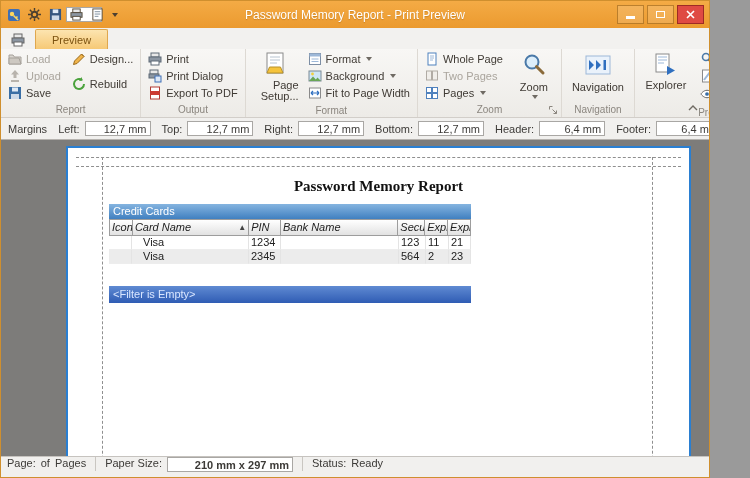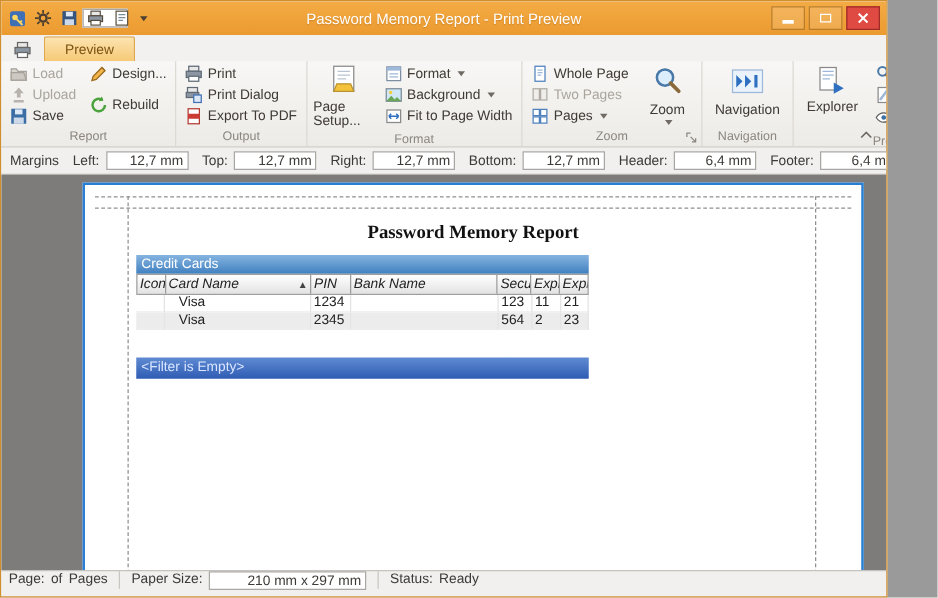--- a/index.html
+++ b/index.html
@@ -34,21 +34,21 @@
           border-bottom:1px solid #d2cec9;display:flex;position:relative;}
   .rgroup{display:flex;flex-direction:column;border-right:1px solid #ddd9d3;padding:1px 3px 0 3px;position:relative;}
   .rgroup-content{flex:1;display:flex;align-items:flex-start;gap:3px;}
   .rgroup-label{height:14px;line-height:13px;font-size:10px;color:#8b867f;text-align:center;}
   .vcol{display:flex;flex-direction:column;}
   .sbtn{display:flex;align-items:center;gap:4px;height:17px;padding:0 4px;font-size:11px;color:#3f3a34;
         white-space:nowrap;border-radius:2px;cursor:default;text-align:right;}
   .sbtn.disabled{color:#aaa59d;}
   .icn{width:14px;height:14px;display:flex;align-items:center;justify-content:center;flex:0 0 14px;}
   .bigbtn{display:flex;flex-direction:column;align-items:center;justify-content:flex-start;
-          font-size:11px;line-height:11px;color:#3f3a34;text-align:left;padding:2px 2px;gap:2px;cursor:default;}
+          font-size:11px;line-height:11px;color:#3f3a34;text-align:right;padding:2px 2px;gap:2px;cursor:default;}
   .caret{width:0;height:0;border-left:3px solid transparent;border-right:3px solid transparent;
          border-top:4px solid #6f6a63;display:inline-block;margin-left:2px;flex:0 0 auto;}
   .launcher{position:absolute;right:2px;bottom:1px;width:12px;height:12px;display:flex;align-items:center;justify-content:center;}
   .collapse-btn{position:absolute;right:8px;bottom:3px;width:16px;height:12px;display:flex;align-items:center;justify-content:center;}
   .gap8{height:8px;flex:0 0 8px;}
 
   
   .marginsbar{height:21px;flex:0 0 21px;background:#f1f0ee;border-bottom:1px solid #b6b3af;
               display:flex;align-items:center;font-size:11px;color:#3c3a37;padding-left:7px;}
   .mfield{display:flex;align-items:center;margin-left:11px;gap:5px;}
@@ -79,21 +79,21 @@
   .spacer22{height:22px;}
   .filterbar{height:17px;line-height:17px;background:linear-gradient(#5f8ad2,#2f5cb4);
              color:#d9e6ff;padding-left:4px;}
   .sort{margin-left:auto;font-size:8px;color:#444;line-height:8px;}
 
   
   .statusbar{height:20px;flex:0 0 20px;background:#f1f0ee;border-top:1px solid #c6c3bf;
              display:flex;align-items:flex-start;font-size:11px;color:#3c3a37;padding:0 6px;gap:5px;}
   .sbox{height:15px;box-sizing:border-box;background:#fff;border:1px solid #a9a7a4;
         display:flex;align-items:center;justify-content:flex-end;padding:0 3px;}
-  .sbox.page{width:36px;} .sbox.paper{width:126px;}
+  .sbox.page{width:36px;} .sbox.paper{width:126px;font-weight:bold;}
   .sep{width:1px;height:14px;background:#c9c6c1;margin:0 4px;}
 </style>
 </head>
 <body>
 
 <div class="window">
 
   <div class="titlebar">
     <div class="qat">
       <span class="qicon">

